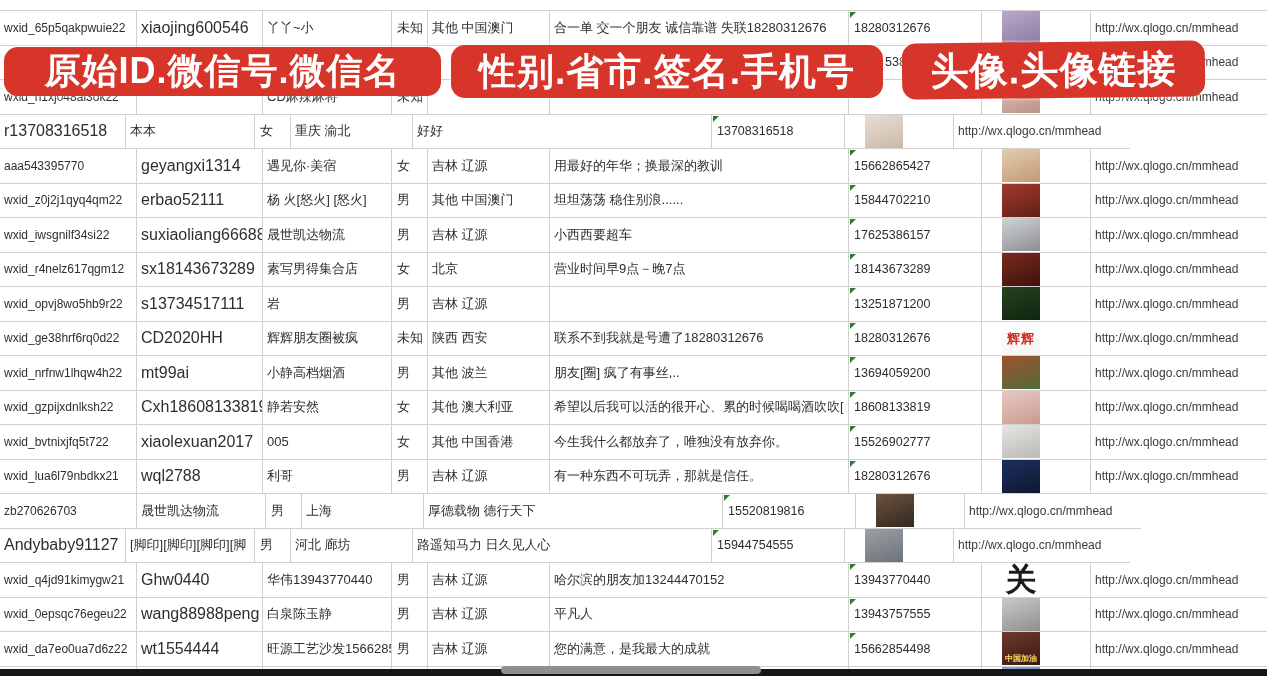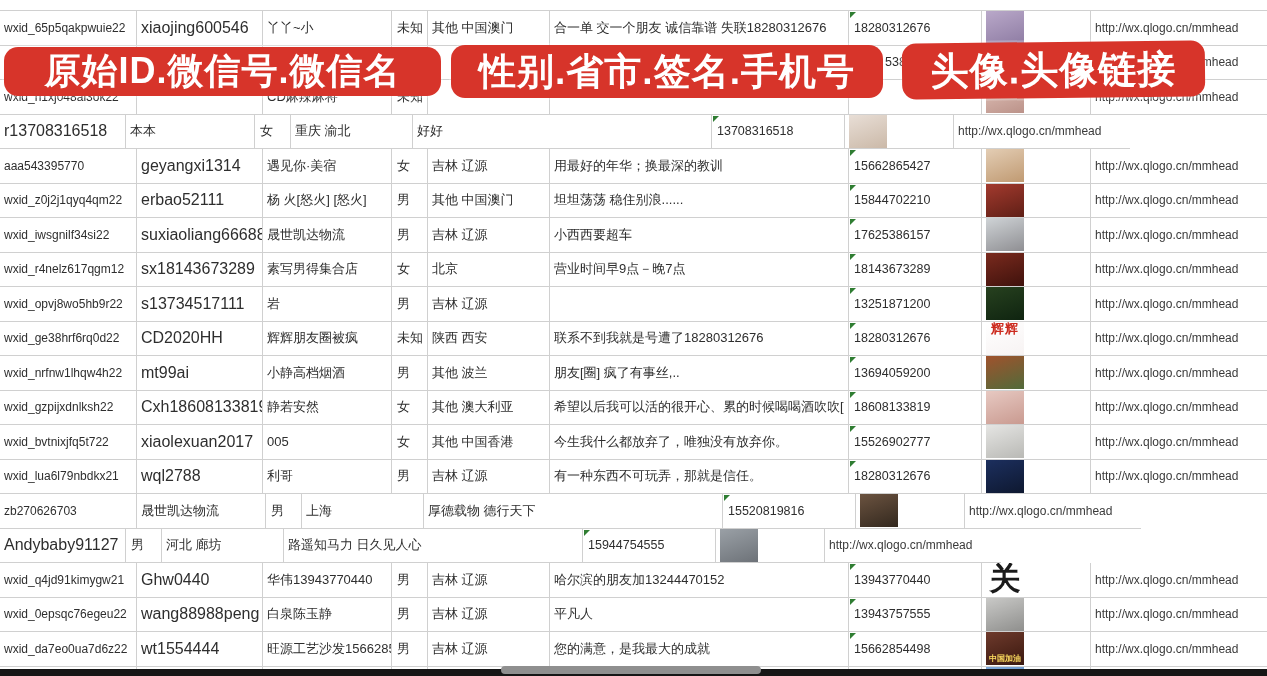--- a/index.html
+++ b/index.html
@@ -22,21 +22,21 @@
   .c-sig    { width:299px; font-size:13px; }
   .c-phone  { width:133px; position:relative; padding-left:5px; }
   .c-avatar { width:109px; padding:0; }
   .c-link   { width:176px; border-right:none; font-size:12px; color:#3a3a3a; }
   .c-phone.has-tri::before {
     content:""; position:absolute; left:1px; top:1px;
     border-left:6px solid #2f7d32; border-bottom:6px solid transparent;
   }
   .row:nth-child(2) .c-phone { padding-left:36px; }
   .avatar {
-    width:38px; height:33px; margin-left:4px; display:flex; align-items:flex-start;
+    width:38px; height:33px; margin-left:20px; display:flex; align-items:center;
     justify-content:center; overflow:visible;
   }
   .av-label { font-weight:bold; font-size:12px; line-height:1; }
   .row:nth-child(10) .av-label { font-size:13px; letter-spacing:1px; }
   .row:nth-child(17) .av-label { font-size:31px; font-family:"Liberation Serif", serif; }
   .row:nth-child(19) .av-label { font-size:8px; align-self:flex-end; margin-bottom:2px; }
   .row:nth-child(20) .av-label { font-size:9px; }
   .banner {
     position:absolute; background:#d7342a; border-radius:14px; color:#ffffff;
     font-weight:bold; display:flex; align-items:center; justify-content:center;
@@ -292,20 +292,21 @@
       <div class="cell c-avatar">
         <div class="avatar" style="background: linear-gradient(160deg, rgb(107, 83, 64), rgb(51, 40, 30));">
           <span class="av-label"></span>
         </div>
       </div>
       <div class="cell c-link">http://wx.qlogo.cn/mmhead</div>
     </div>
 
     <div class="row">
       <div class="cell c-wid">Andybaby91127</div>
+      <div class="cell c-name">[脚印][脚印][脚印][脚</div>
       <div class="cell c-gender">男</div>
       <div class="cell c-region">河北 廊坊</div>
       <div class="cell c-sig">路遥知马力 日久见人心</div>
       <div class="cell c-phone has-tri">15944754555</div>
       <div class="cell c-avatar">
         <div class="avatar" style="background: linear-gradient(160deg, rgb(154, 160, 166), rgb(109, 114, 120));">
           <span class="av-label"></span>
         </div>
       </div>
       <div class="cell c-link">http://wx.qlogo.cn/mmhead</div>

